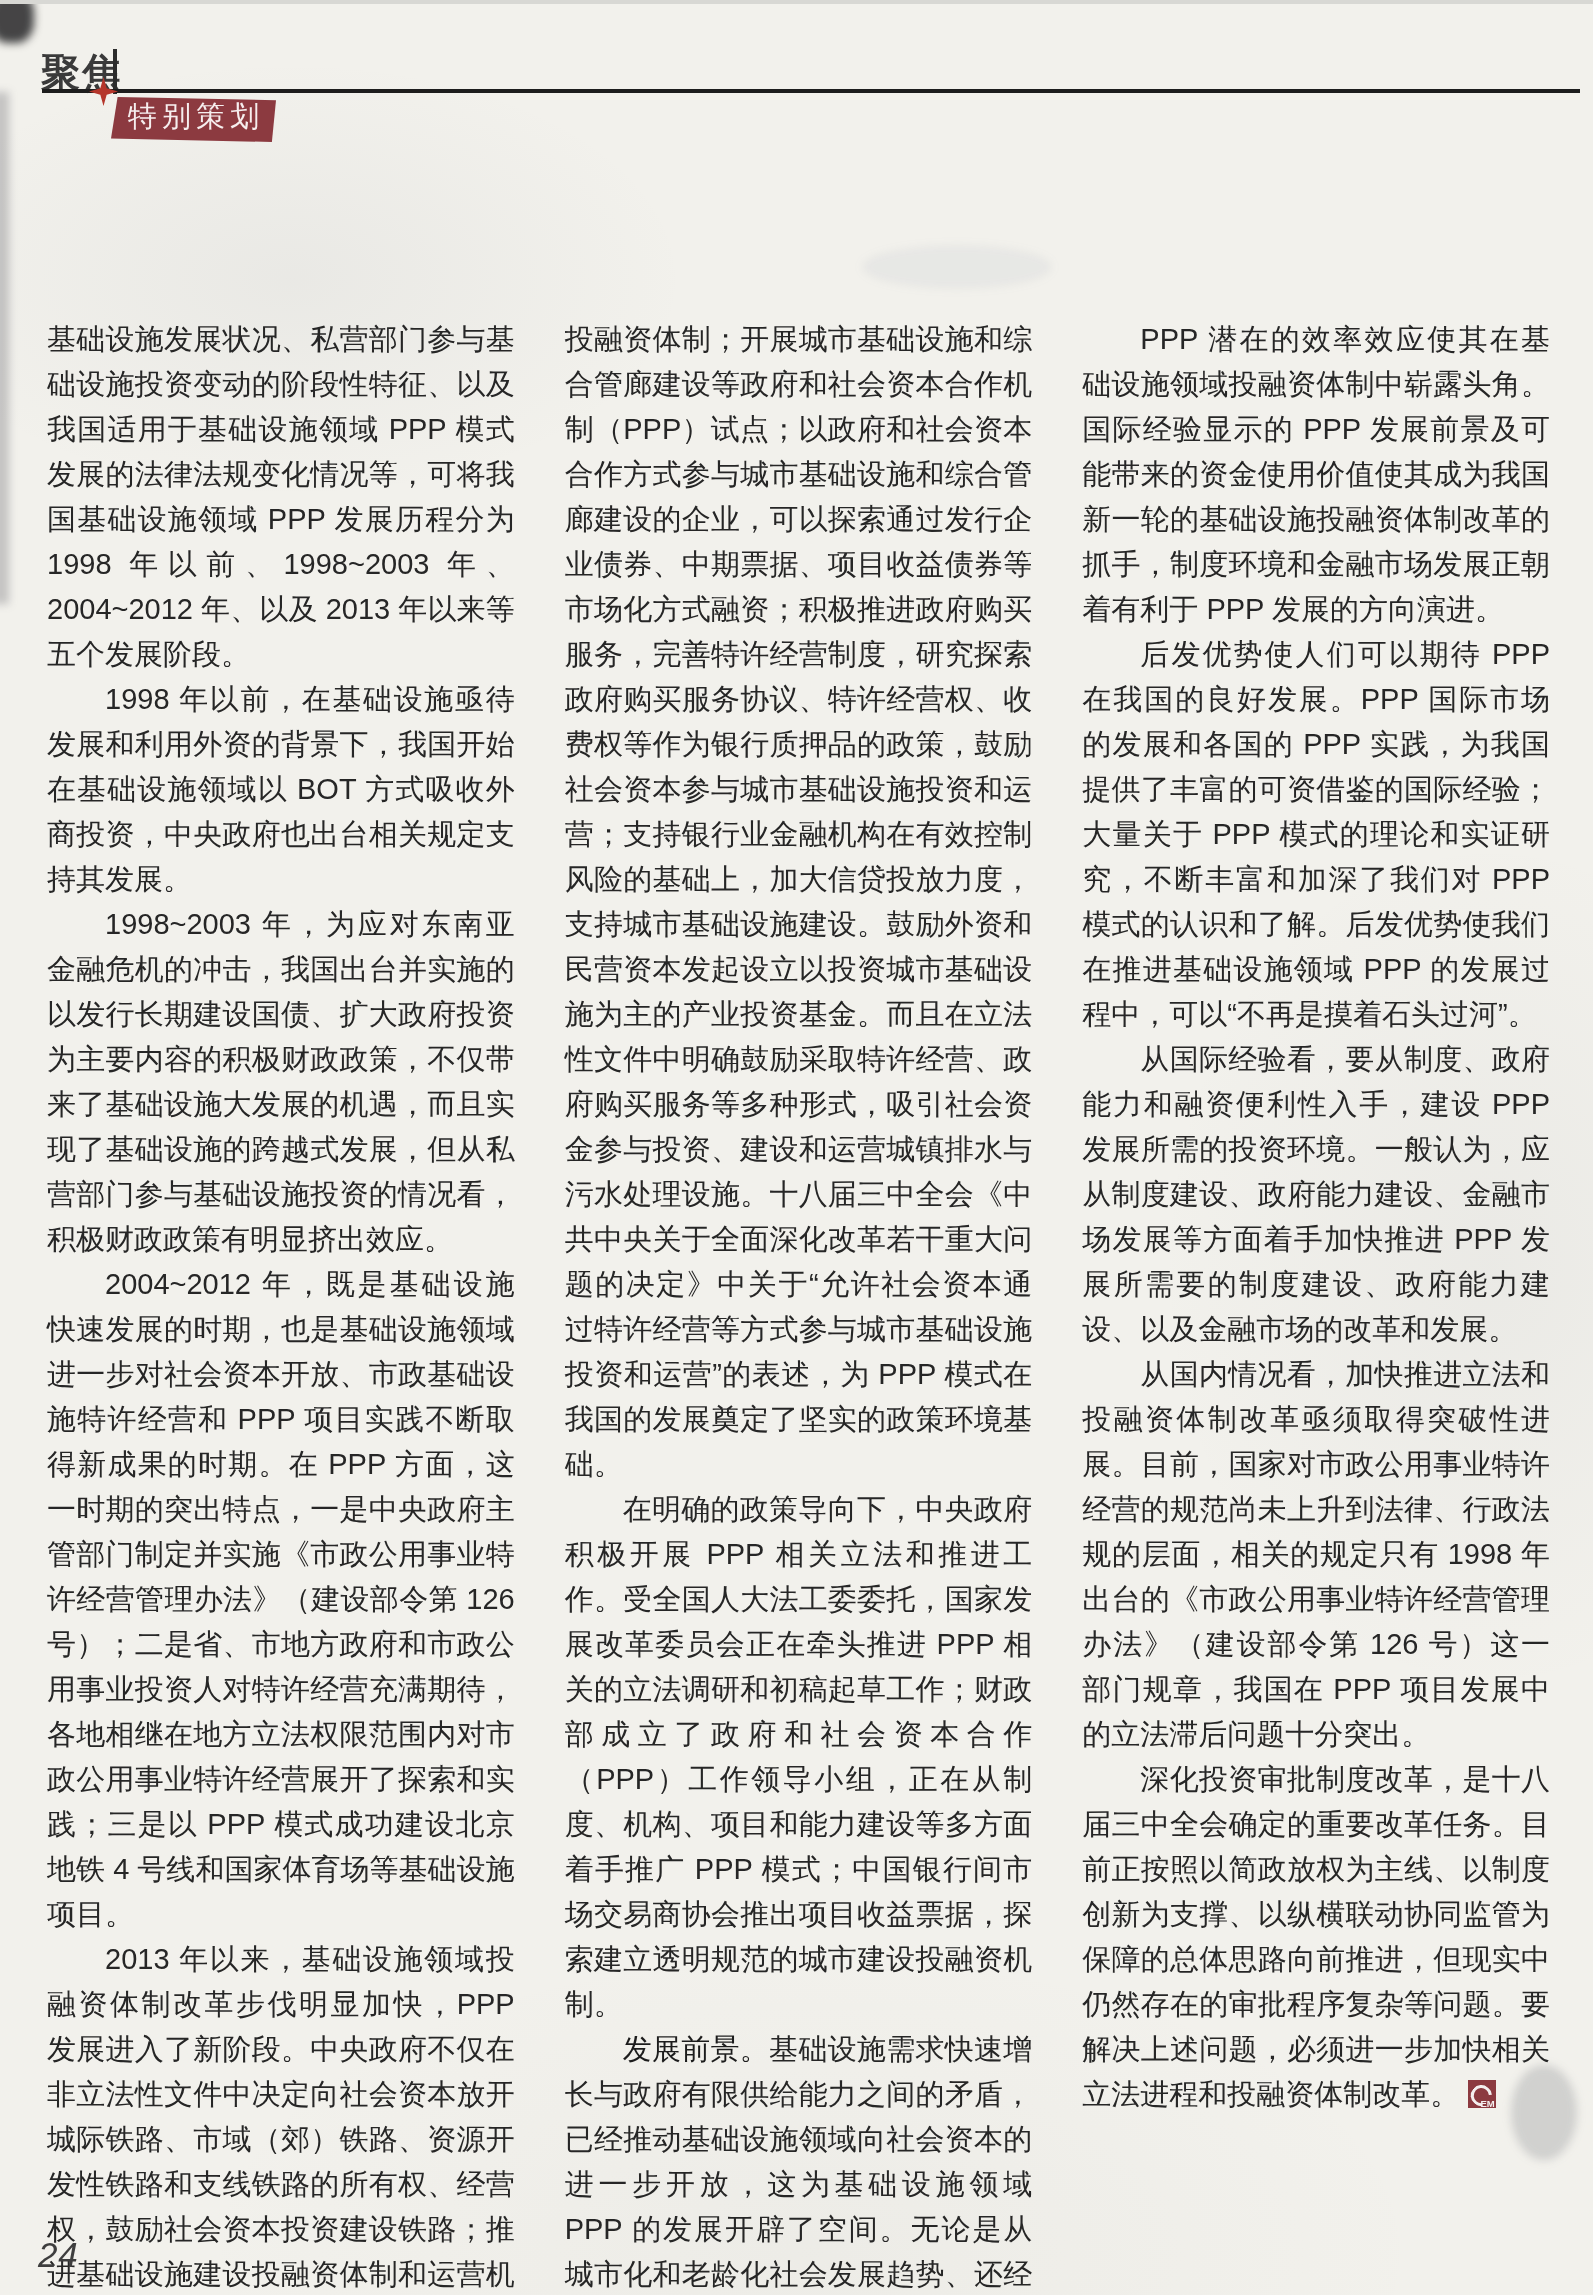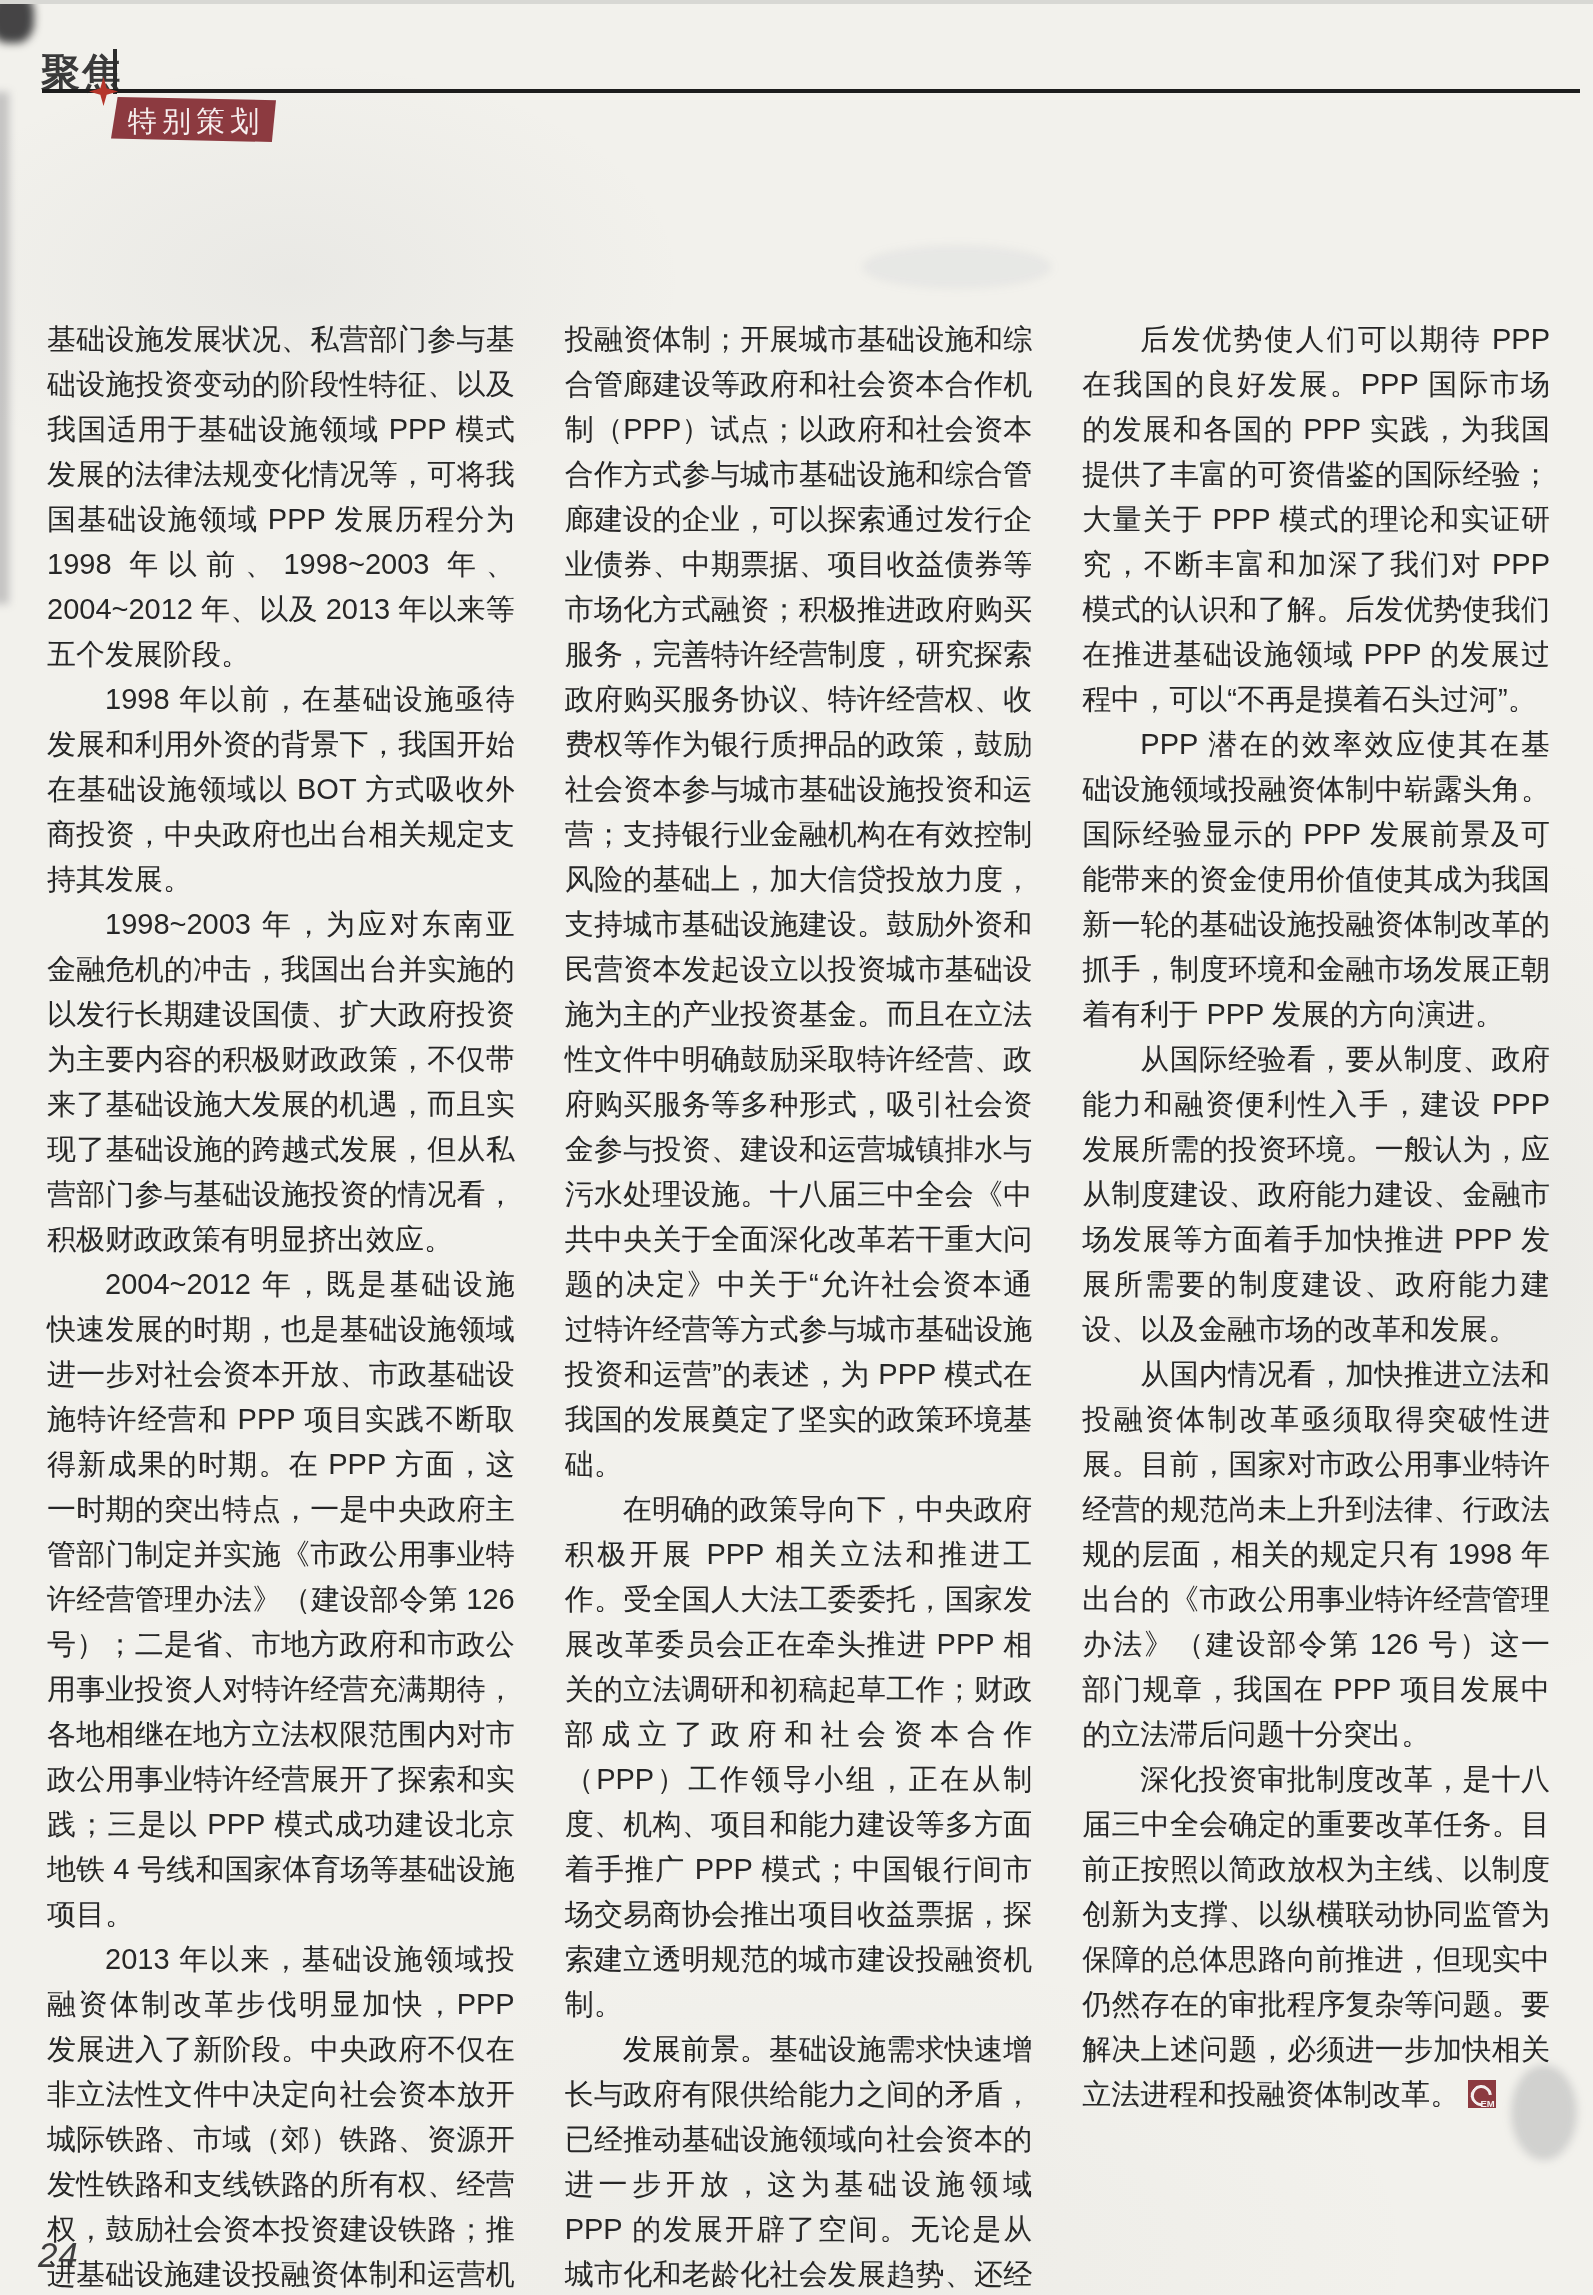--- a/index.html
+++ b/index.html
@@ -40,21 +40,21 @@
   }
   .star {
     position:absolute; left:89px; top:73px; width:29px; height:29px;
     background:#b5362b;
     clip-path:polygon(50% 0%, 61% 39%, 100% 50%, 61% 61%, 50% 100%, 39% 61%, 0% 50%, 39% 39%);
   }
   .badge {
     position:absolute; left:111px; top:93px; width:165px; height:45px;
     background:#8c3a40;
     clip-path:polygon(4% 0%, 100% 7%, 97.5% 100%, 0% 92%);
-    display:flex; align-items:flex-end; justify-content:center;
+    display:flex; align-items:flex-start; justify-content:center;
     filter:drop-shadow(2.2px 2.2px 1.5px rgba(40,20,20,0.35));
   }
   .badge span {
     color:#f6eeee; font-size:29px; letter-spacing:5.1px; padding-left:5.1px;
   }
 
   
   .columns {
     position:absolute; left:47px; top:313px; width:1503px;
     display:flex; gap:50px;
@@ -134,22 +134,22 @@
 
     <section class="col">
       <p class="cont">投融资体制；开展城市基础设施和综合管廊建设等政府和社会资本合作机制（PPP）试点；以政府和社会资本合作方式参与城市基础设施和综合管廊建设的企业，可以探索通过发行企业债券、中期票据、项目收益债券等市场化方式融资；积极推进政府购买服务，完善特许经营制度，研究探索政府购买服务协议、特许经营权、收费权等作为银行质押品的政策，鼓励社会资本参与城市基础设施投资和运营；支持银行业金融机构在有效控制风险的基础上，加大信贷投放力度，支持城市基础设施建设。鼓励外资和民营资本发起设立以投资城市基础设施为主的产业投资基金。而且在立法性文件中明确鼓励采取特许经营、政府购买服务等多种形式，吸引社会资金参与投资、建设和运营城镇排水与污水处理设施。十八届三中全会《中共中央关于全面深化改革若干重大问题的决定》中关于“允许社会资本通过特许经营等方式参与城市基础设施投资和运营”的表述，为 PPP 模式在我国的发展奠定了坚实的政策环境基础。</p>
       <p>在明确的政策导向下，中央政府积极开展 PPP 相关立法和推进工作。受全国人大法工委委托，国家发展改革委员会正在牵头推进 PPP 相关的立法调研和初稿起草工作；财政部成立了政府和社会资本合作（PPP）工作领导小组，正在从制度、机构、项目和能力建设等多方面着手推广 PPP 模式；中国银行间市场交易商协会推出项目收益票据，探索建立透明规范的城市建设投融资机制。</p>
       <p>
         <strong>发展前景。</strong><span>基础设施需求快速增长与政府有限供给能力之间的矛盾，已经推动基础设施领域向社会资本的进一步开放，这为基础设施领域 PPP 的发展开辟了空间。无论是从城市化和老龄化社会发展趋势、还经济转型升级（包括环境治理和保护）的角度看，我国基础设施供给都存在较大缺口，而我国政府特别是地方政府的基础设施投融资能力明</span>
       </p>
     </section>
 
     <section class="col">
+      <p>PPP 潜在的效率效应使其在基础设施领域投融资体制中崭露头角。国际经验显示的 PPP 发展前景及可能带来的资金使用价值使其成为我国新一轮的基础设施投融资体制改革的抓手，制度环境和金融市场发展正朝着有利于 PPP 发展的方向演进。</p>
       <p>后发优势使人们可以期待 PPP 在我国的良好发展。PPP 国际市场的发展和各国的 PPP 实践，为我国提供了丰富的可资借鉴的国际经验；大量关于 PPP 模式的理论和实证研究，不断丰富和加深了我们对 PPP 模式的认识和了解。后发优势使我们在推进基础设施领域 PPP 的发展过程中，可以“不再是摸着石头过河”。</p>
-      <p>PPP 潜在的效率效应使其在基础设施领域投融资体制中崭露头角。国际经验显示的 PPP 发展前景及可能带来的资金使用价值使其成为我国新一轮的基础设施投融资体制改革的抓手，制度环境和金融市场发展正朝着有利于 PPP 发展的方向演进。</p>
       <p>从国际经验看，要从制度、政府能力和融资便利性入手，建设 PPP 发展所需的投资环境。一般认为，应从制度建设、政府能力建设、金融市场发展等方面着手加快推进 PPP 发展所需要的制度建设、政府能力建设、以及金融市场的改革和发展。</p>
       <p>从国内情况看，加快推进立法和投融资体制改革亟须取得突破性进展。目前，国家对市政公用事业特许经营的规范尚未上升到法律、行政法规的层面，相关的规定只有 1998 年出台的《市政公用事业特许经营管理办法》（建设部令第 126 号）这一部门规章，我国在 PPP 项目发展中的立法滞后问题十分突出。</p>
       <p>
         <span>深化投资审批制度改革，是十八届三中全会确定的重要改革任务。目前正按照以简政放权为主线、以制度创新为支撑、以纵横联动协同监管为保障的总体思路向前推进，但现实中仍然存在的审批程序复杂等问题。要解决上述问题，必须进一步加快相关立法进程和投融资体制改革。</span><span class="endmark"><span class="endmark-c"></span><span class="endmark-em">EM</span></span>
       </p>
     </section>
 
   </main>
 
   <div class="pagenum">24</div>

